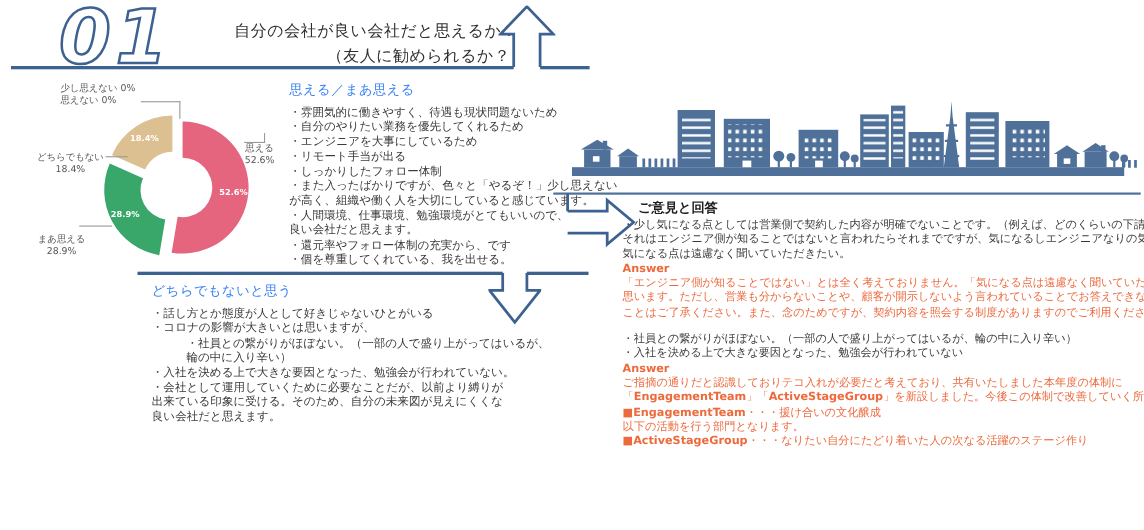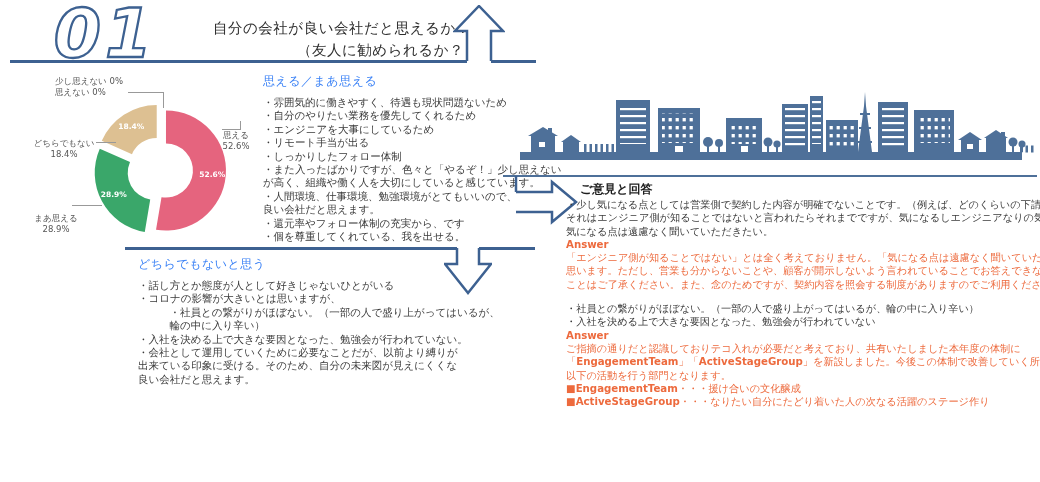--- a/index.html
+++ b/index.html
@@ -208,18 +208,18 @@
       <div class="fb-line fb-orange"><span class="fb-bold">Answer</span></div>
       <div class="fb-line fb-orange"><span>「エンジニア側が知ることではない」とは全く考えておりません。「気になる点は遠慮なく聞いていただきたい！」と</span></div>
       <div class="fb-line fb-orange"><span>思います。ただし、営業も分からないことや、顧客が開示しないよう言われていることでお答えできない場合もある</span></div>
       <div class="fb-line fb-orange"><span>ことはご了承ください。また、念のためですが、契約内容を照会する制度がありますのでご利用ください。</span></div>
       <div class="fb-spacer"></div>
       <div class="fb-line fb-black"><span>・社員との繋がりがほぼない。（一部の人で盛り上がってはいるが、輪の中に入り辛い）</span></div>
       <div class="fb-line fb-black"><span>・入社を決める上で大きな要因となった、勉強会が行われていない</span></div>
       <div class="fb-line fb-orange"><span class="fb-bold">Answer</span></div>
       <div class="fb-line fb-orange"><span>ご指摘の通りだと認識しておりテコ入れが必要だと考えており、共有いたしました本年度の体制に</span></div>
       <div class="fb-line fb-orange"><span>「</span><span class="fb-bold">EngagementTeam</span><span>」「</span><span class="fb-bold">ActiveStageGroup</span><span>」を新設しました。今後この体制で改善していく所存でございます。それぞれ、</span></div>
+      <div class="fb-line fb-orange"><span class="fb-bold">■EngagementTeam</span><span>・・・援け合いの文化醸成</span></div>
       <div class="fb-line fb-orange"><span>以下の活動を行う部門となります。</span></div>
-      <div class="fb-line fb-orange"><span class="fb-bold">■EngagementTeam</span><span>・・・援け合いの文化醸成</span></div>
       <div class="fb-line fb-orange"><span class="fb-bold">■ActiveStageGroup</span><span>・・・なりたい自分にたどり着いた人の次なる活躍のステージ作り</span></div>
     </div>
 
 </div>
 
 </body></html>

